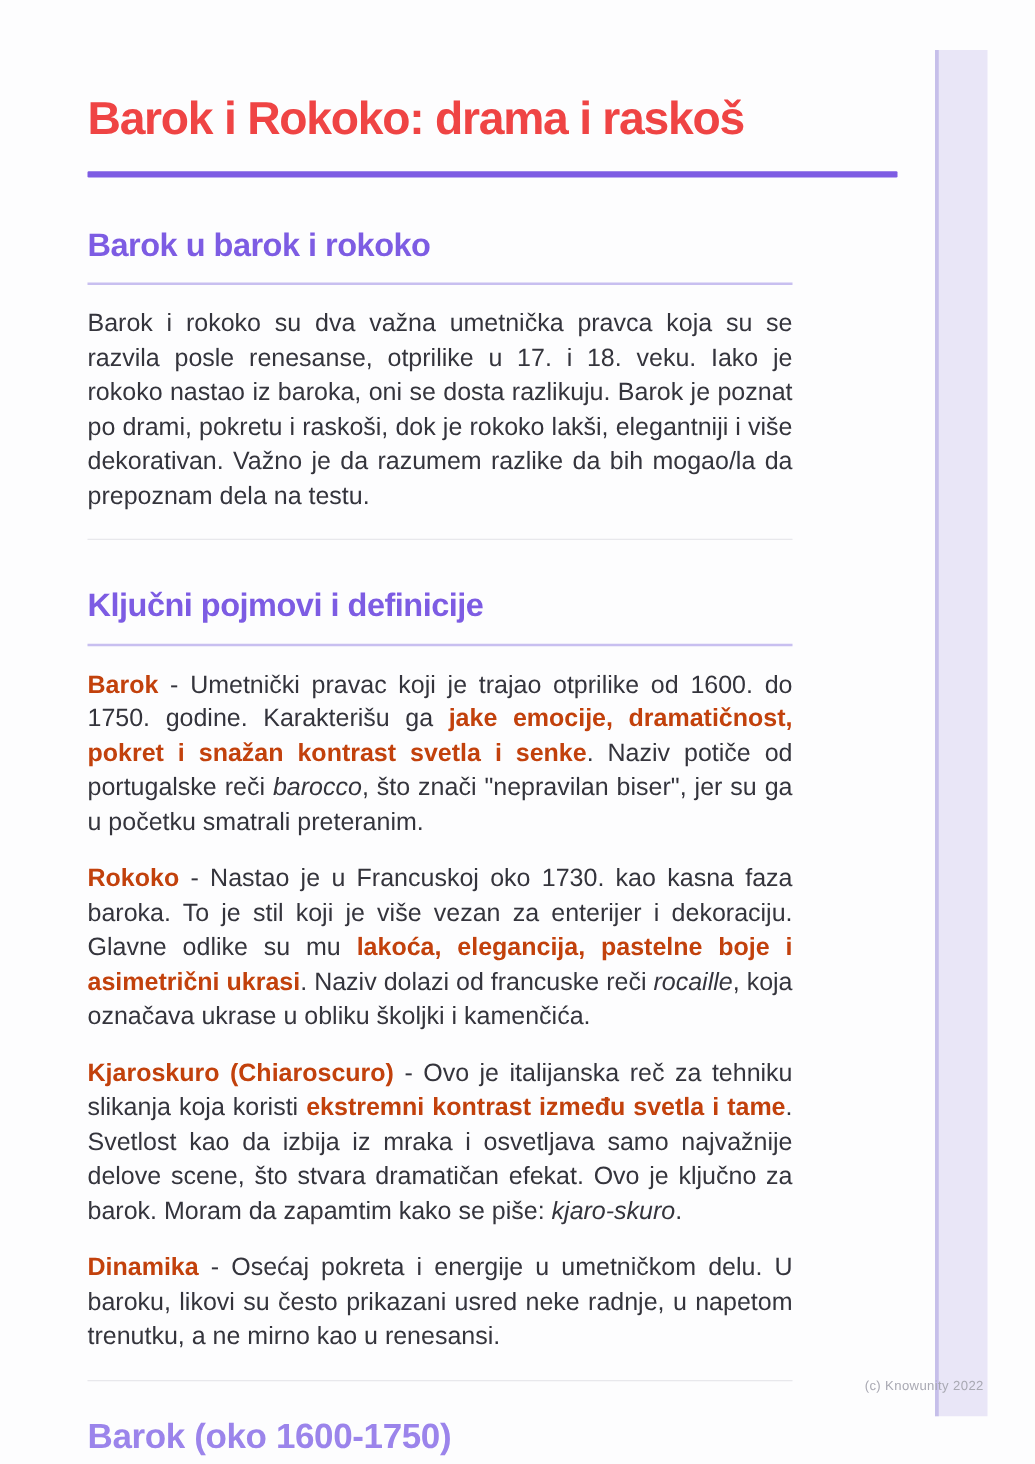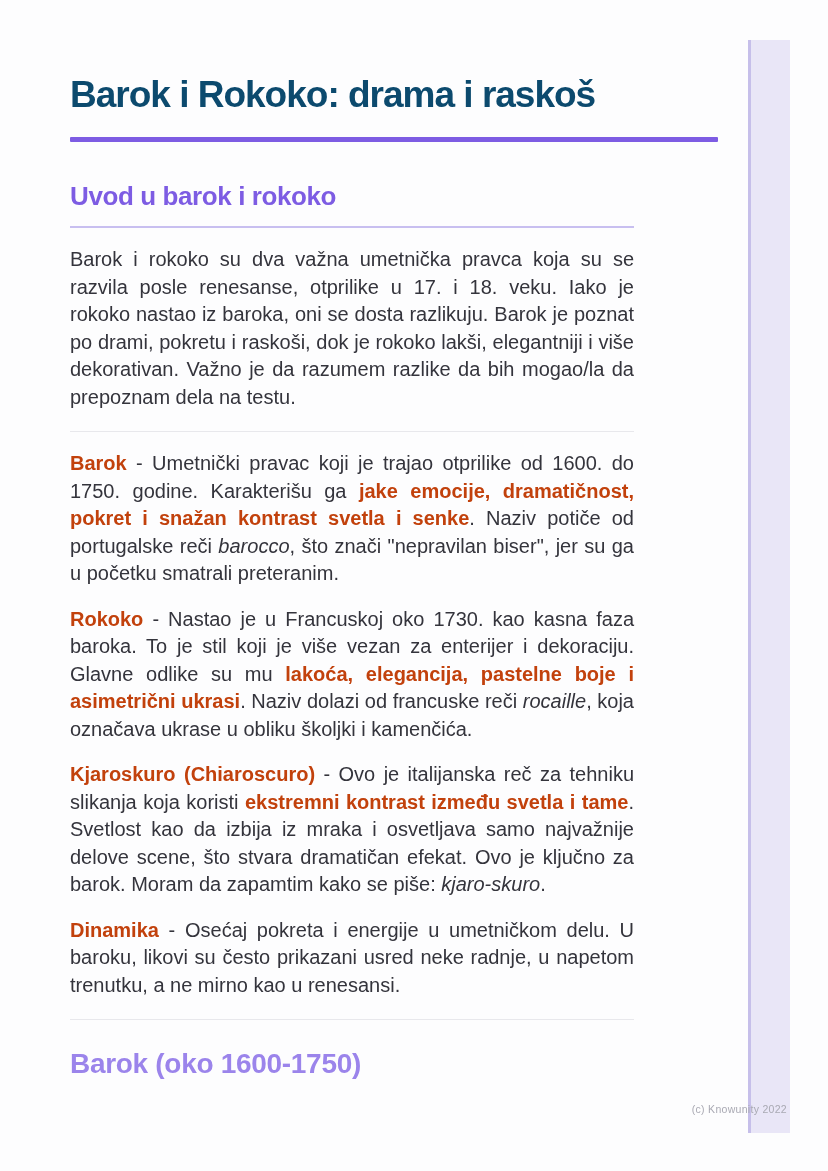--- a/index.html
+++ b/index.html
@@ -29,21 +29,21 @@
     left: 70px;
     top: 74px;
     width: 648px;
     z-index: 2;
   }
   .doc-title {
     font-size: 37px;
     line-height: 1.15;
     font-weight: 800;
     letter-spacing: -1px;
-    color: #0c4a6e;
+    color: #ef4444;
     margin: 0;
   }
   .title-rule {
     width: 648px;
     height: 5px;
     background: #7D5CE3;
     border: none;
     margin: 20px 0 0 0;
     border-radius: 1px;
   }
@@ -101,27 +101,28 @@
 
 <div class="next-page-edge"></div>
 
 <main class="page">
 
   <h1 class="doc-title">Barok i Rokoko: drama i raskoš</h1>
 
   <div class="title-rule"></div>
 
   <section>
-    <h2 class="section-heading">Uvod u barok i rokoko</h2>
+    <h2 class="section-heading">Barok u barok i rokoko</h2>
     <p class="body-paragraph">Barok i rokoko su dva važna umetnička pravca koja su se razvila posle renesanse, otprilike u 17. i 18. veku. Iako je rokoko nastao iz baroka, oni se dosta razlikuju. Barok je poznat po drami, pokretu i raskoši, dok je rokoko lakši, elegantniji i više dekorativan. Važno je da razumem razlike da bih mogao/la da prepoznam dela na testu.</p>
   </section>
 
   <hr class="section-divider">
 
   <section>
+    <h2 class="section-heading">Ključni pojmovi i definicije</h2>
     <p class="body-paragraph"><strong>Barok</strong> - Umetnički pravac koji je trajao otprilike od 1600. do 1750. godine. Karakterišu ga <strong>jake emocije, dramatičnost, pokret i snažan kontrast svetla i senke</strong>. Naziv potiče od portugalske reči <em>barocco</em>, što znači "nepravilan biser", jer su ga u početku smatrali preteranim.</p>
     <p class="body-paragraph"><strong>Rokoko</strong> - Nastao je u Francuskoj oko 1730. kao kasna faza baroka. To je stil koji je više vezan za enterijer i dekoraciju. Glavne odlike su mu <strong>lakoća, elegancija, pastelne boje i asimetrični ukrasi</strong>. Naziv dolazi od francuske reči <em>rocaille</em>, koja označava ukrase u obliku školjki i kamenčića.</p>
     <p class="body-paragraph"><strong>Kjaroskuro (Chiaroscuro)</strong> - Ovo je italijanska reč za tehniku slikanja koja koristi <strong>ekstremni kontrast između svetla i tame</strong>. Svetlost kao da izbija iz mraka i osvetljava samo najvažnije delove scene, što stvara dramatičan efekat. Ovo je ključno za barok. Moram da zapamtim kako se piše: <em>kjaro-skuro</em>.</p>
     <p class="body-paragraph"><strong>Dinamika</strong> - Osećaj pokreta i energije u umetničkom delu. U baroku, likovi su često prikazani usred neke radnje, u napetom trenutku, a ne mirno kao u renesansi.</p>
   </section>
 
   <hr class="section-divider">
 
   <section>
     <h3 class="sub-heading">Barok (oko 1600-1750)</h3>

